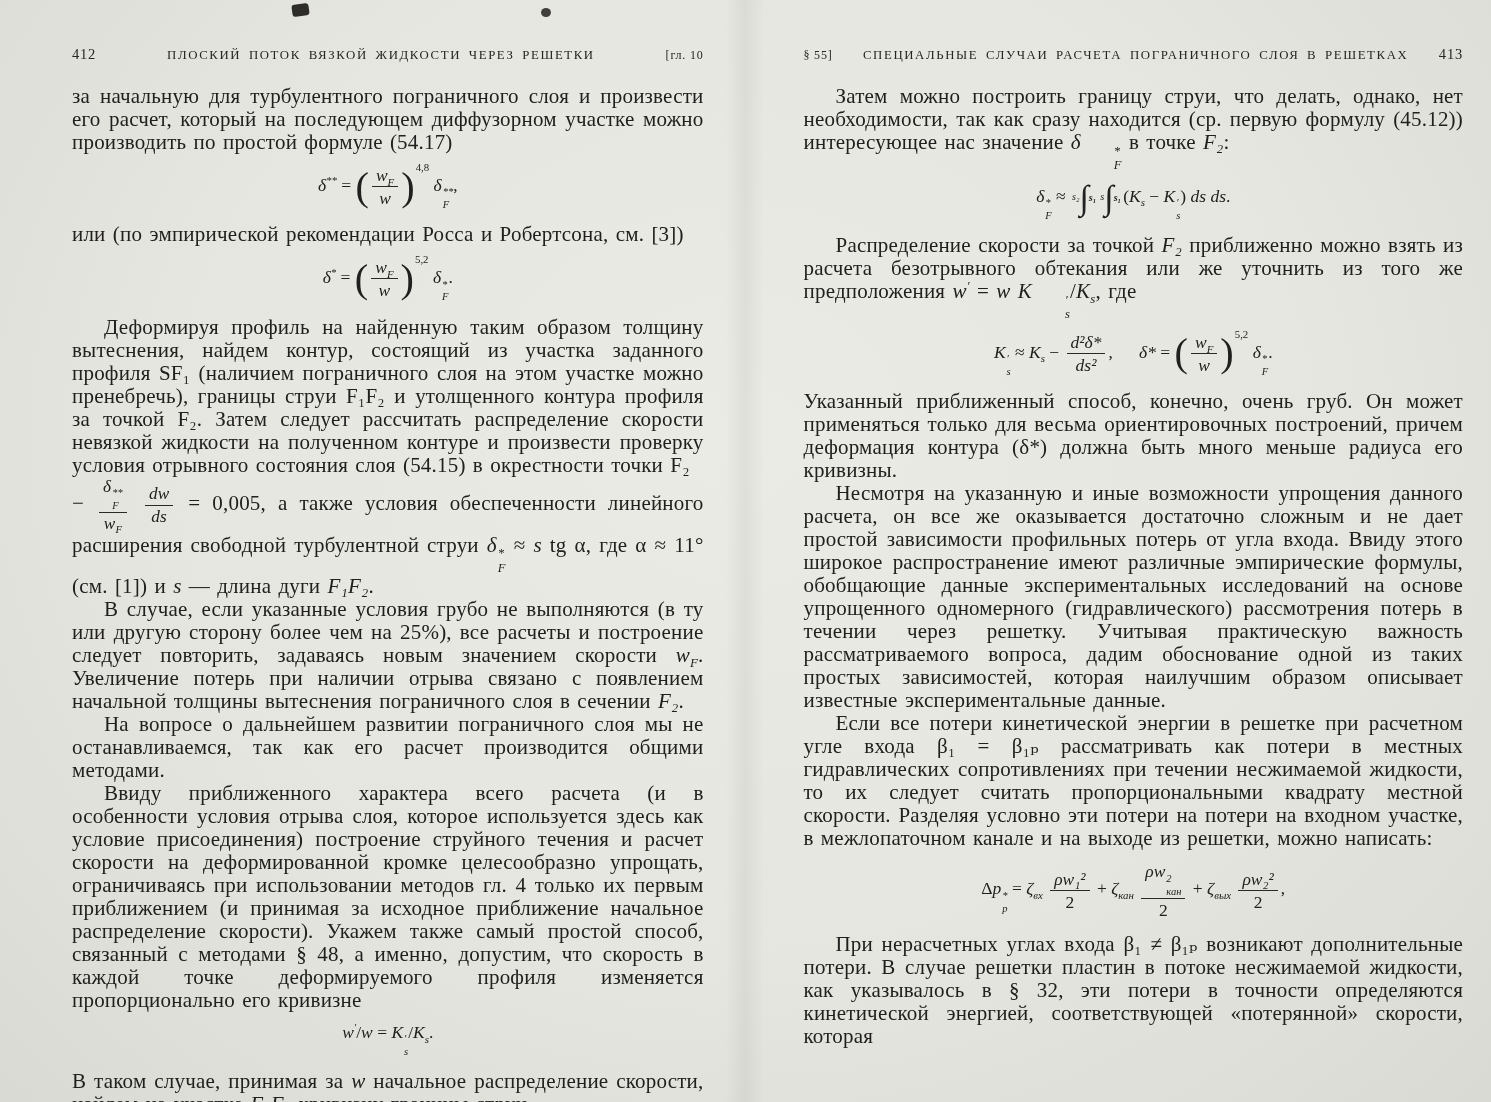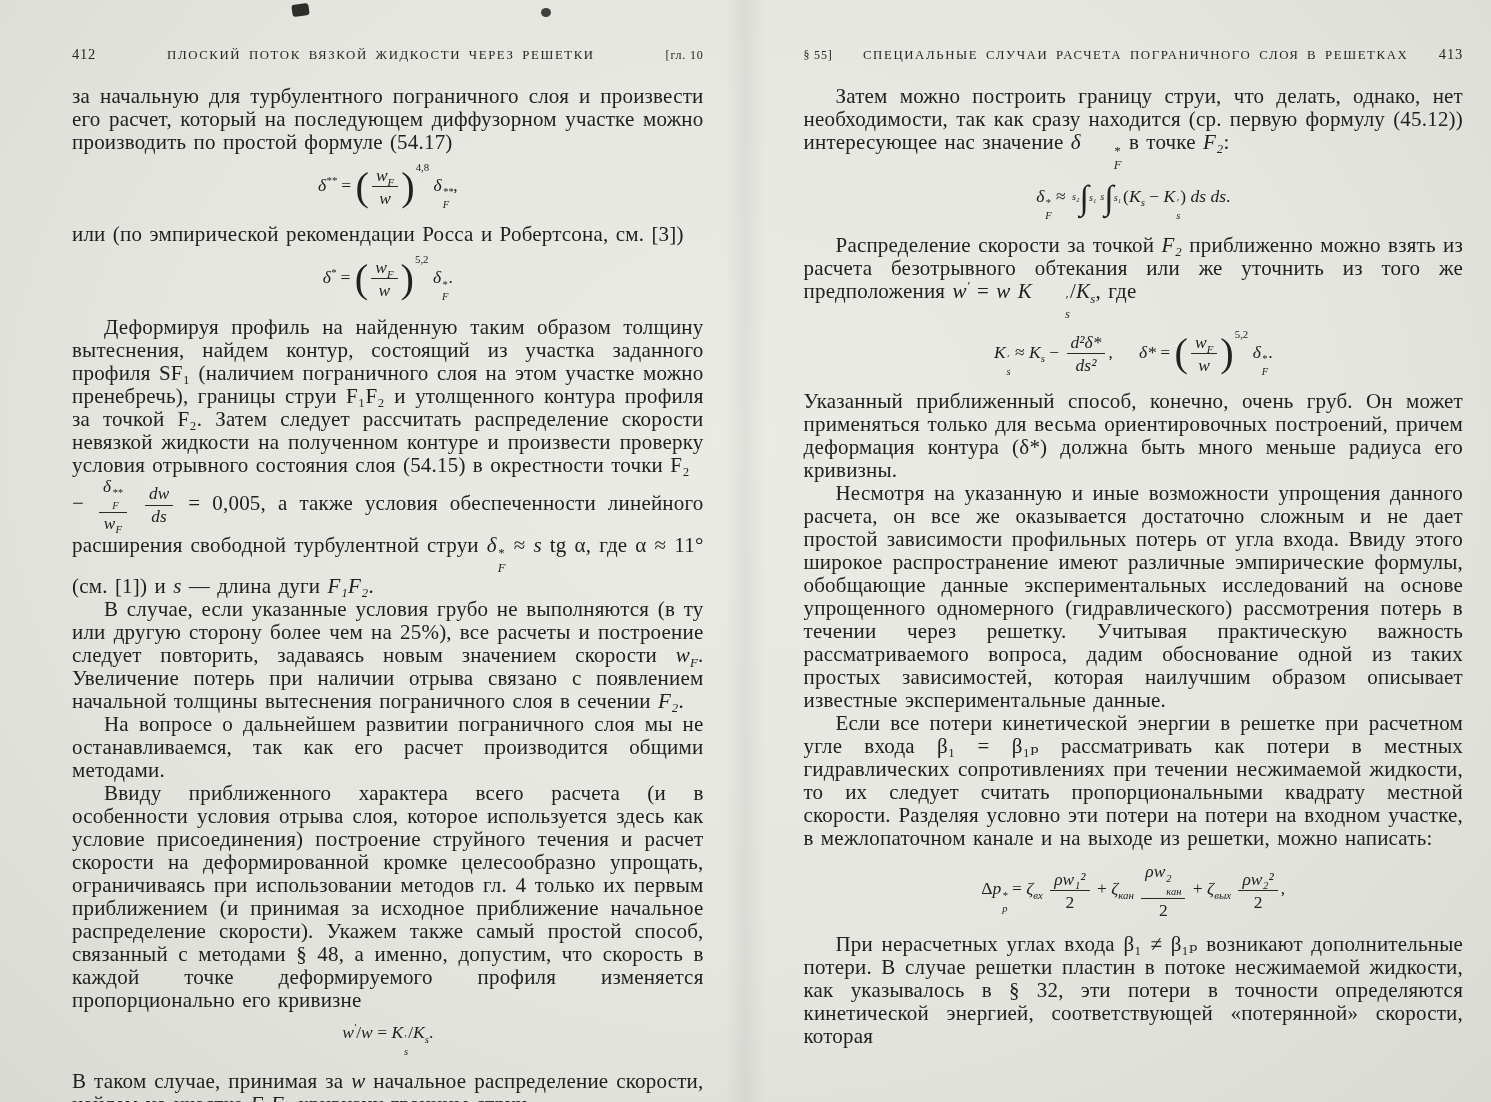--- a/index.html
+++ b/index.html
@@ -87,21 +87,21 @@
   .bp{font-size:2.3em;line-height:0.85;font-weight:400;}
   .pexp{font-size:0.62em;font-style:normal;align-self:flex-start;margin-top:-3px;margin-left:1px;}
 
   .intgl{
     display:inline-flex;flex-direction:row;align-items:center;
     vertical-align:middle;margin:0 2px;line-height:1;
   }
   .int-sign{font-size:1.95em;line-height:0.85;}
   .int-top,.int-bot{font-size:0.58em;font-style:italic;line-height:1;}
   .int-top{margin-bottom:1px;}
-  .int-bot{margin-top:1px;}
+  .int-bot{margin-top:1px;font-weight:bold;}
 </style>
 </head>
 <body>
 
 <div class="spread">
   <div class="speck speck1"></div>
   <div class="speck speck2"></div>
   <div class="gutter"></div>
 
   <section class="page page-left">

